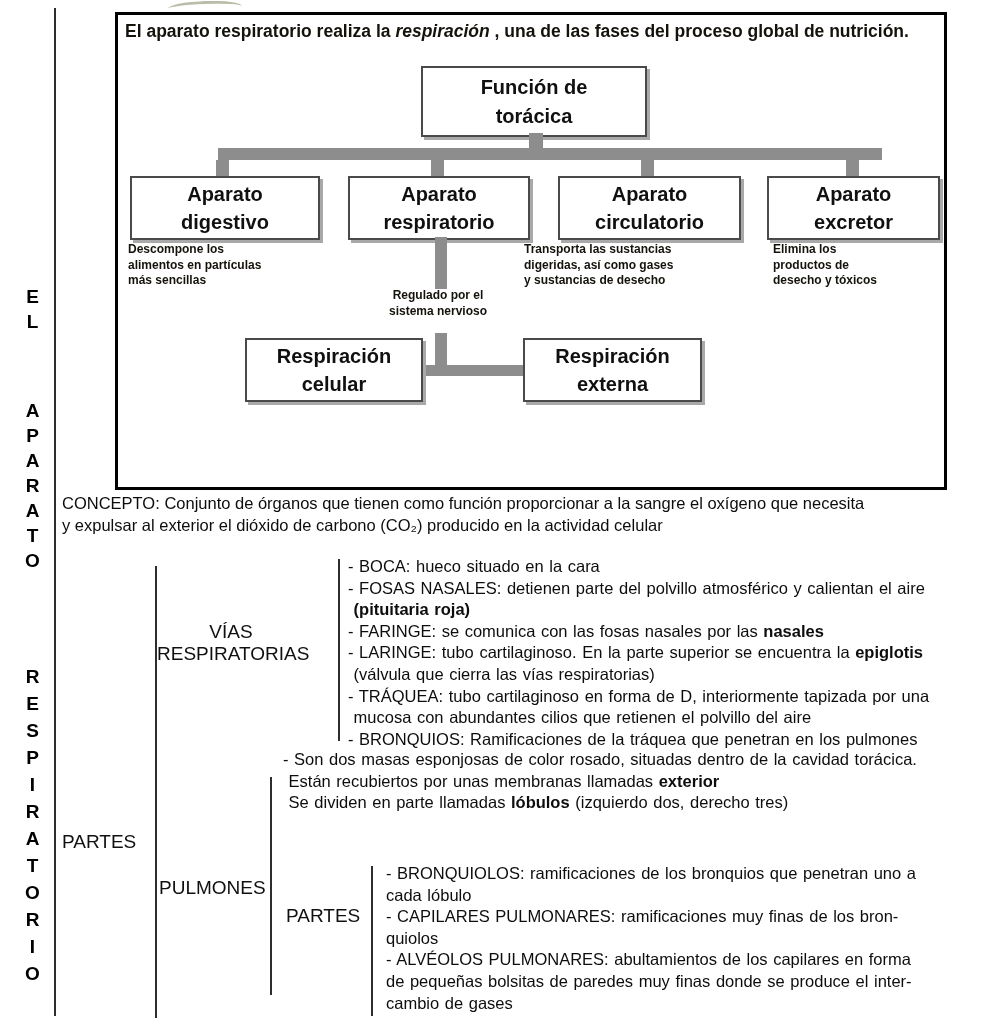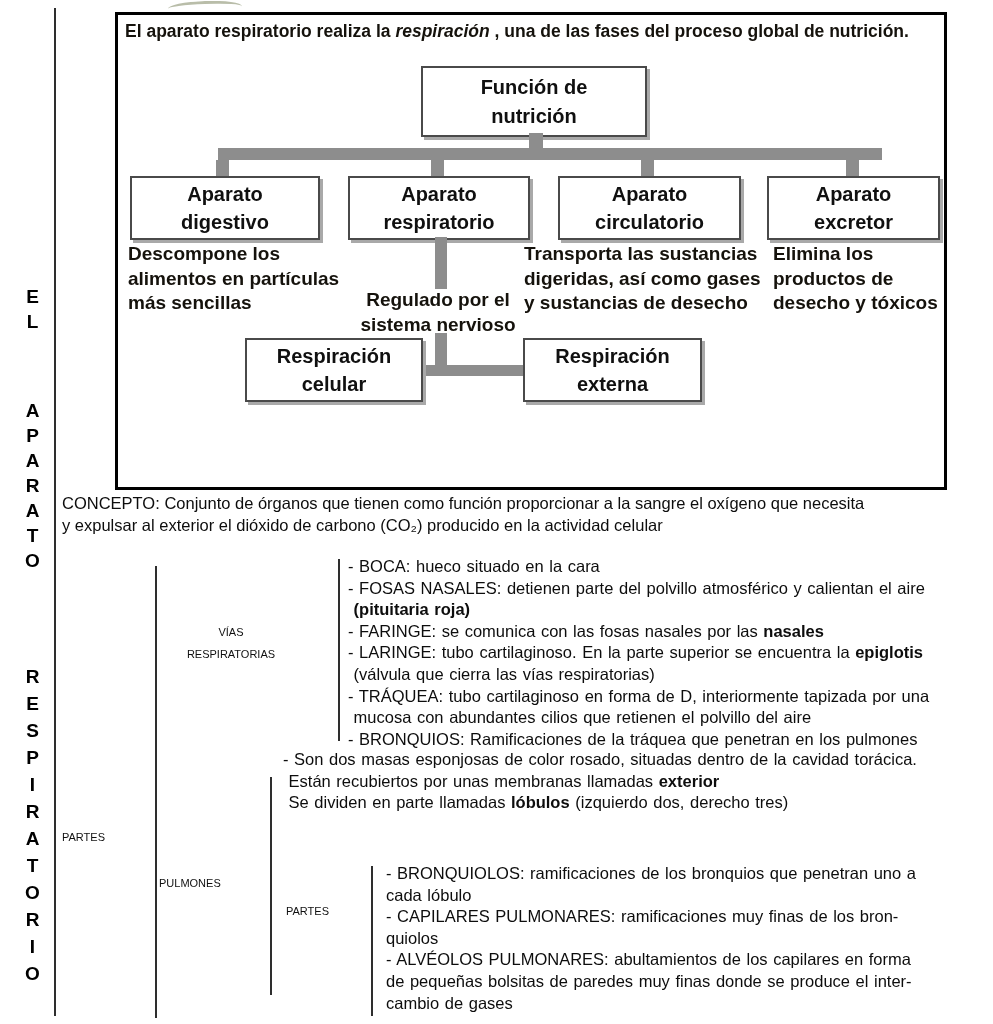--- a/index.html
+++ b/index.html
@@ -4,51 +4,51 @@
 <style>
   html,body{margin:0;padding:0;background:#fff;}
   #page{position:relative;width:993px;height:1024px;background:#fff;overflow:hidden;
         font-family:"Liberation Sans","DejaVu Sans",sans-serif;color:#0f0f0f;}
   
   #panel{position:absolute;left:88px;top:12px;width:826px;height:472px;border:3px solid #000;background:#fff;margin-left:27px;}
   .fcbox{position:absolute;background:#fff;border:2px solid var(--border_dark,#4a4a4a);
          box-shadow:3px 3px 0 #a9a9a9;display:flex;align-items:center;justify-content:center;
          text-align:center;font-weight:bold;font-size:20px;line-height:1.42;white-space:pre-line;color:#101010;}
   .gbar{position:absolute;background:var(--connector,#8d8d8d);}
-  .note{position:absolute;font-weight:bold;font-size:19px;line-height:1.3;white-space:pre-line;color:#15120c;}
+  .note{position:absolute;font-weight:bold;font-size:12px;line-height:1.3;white-space:pre-line;color:#15120c;}
   #intro{position:absolute;left:7px;top:5px;width:800px;font-weight:bold;font-size:17.5px;line-height:1.3;color:#15120c;}
   
   #artifact{position:absolute;left:168px;top:1px;width:74px;height:10px;
             border-top:3px solid rgba(95,105,60,.55);border-radius:50%;transform:rotate(-2deg);opacity:.8;}
   
   .vline{position:absolute;width:2px;background:var(--line,#2e2e2e);}
   .vword{position:absolute;left:21px;writing-mode:vertical-rl;text-orientation:upright;
          font-weight:bold;font-size:19px;letter-spacing:4px;color:#000;}
   .vword.wide{letter-spacing:6px;}
   #concepto-dash{position:absolute;left:31px;top:477px;font-size:15px;font-weight:bold;color:#222;}
   
-  .olabel{position:absolute;font-size:11px;color:#101010;white-space:pre-line;}
+  .olabel{position:absolute;font-size:19px;color:#101010;white-space:pre-line;}
   .oblock{position:absolute;font-size:16.5px;line-height:21.6px;white-space:pre-line;color:#0d0d0d;word-spacing:1px;}
   .oitem{text-indent:0;}
   #concepto{position:absolute;left:62px;top:492px;width:875px;font-size:16.5px;line-height:22px;
             white-space:pre-line;color:#0d0d0d;}
   #vias-label{left:157px;top:621px;width:148px;text-align:center;line-height:22px;}
 </style>
 </head>
 <body>
 
 <div id="page">
 
   <div id="artifact"></div>
 
   <div id="panel">
     <div id="intro"><span>El aparato respiratorio realiza la </span><span style="font-style: italic;">respiración</span><span> , una de las fases del proceso global de nutrición.</span></div>
 
     <div class="fcbox" style="left:303px;top:51px;width:222px;height:67px;">Función de
-nutrición</div>
+torácica</div>
 
     <div class="gbar" style="left:411px;top:118px;width:14px;height:17px;"></div>
     <div class="gbar" style="left:100px;top:133px;width:664px;height:12px;"></div>
     <div class="gbar" style="left:98px;top:145px;width:13px;height:16px;"></div>
     <div class="gbar" style="left:313px;top:145px;width:13px;height:16px;"></div>
     <div class="gbar" style="left:523px;top:145px;width:13px;height:16px;"></div>
     <div class="gbar" style="left:728px;top:145px;width:13px;height:16px;"></div>
 
     <div class="fcbox" style="left:12px;top:161px;width:186px;height:60px;">Aparato
 digestivo</div>

